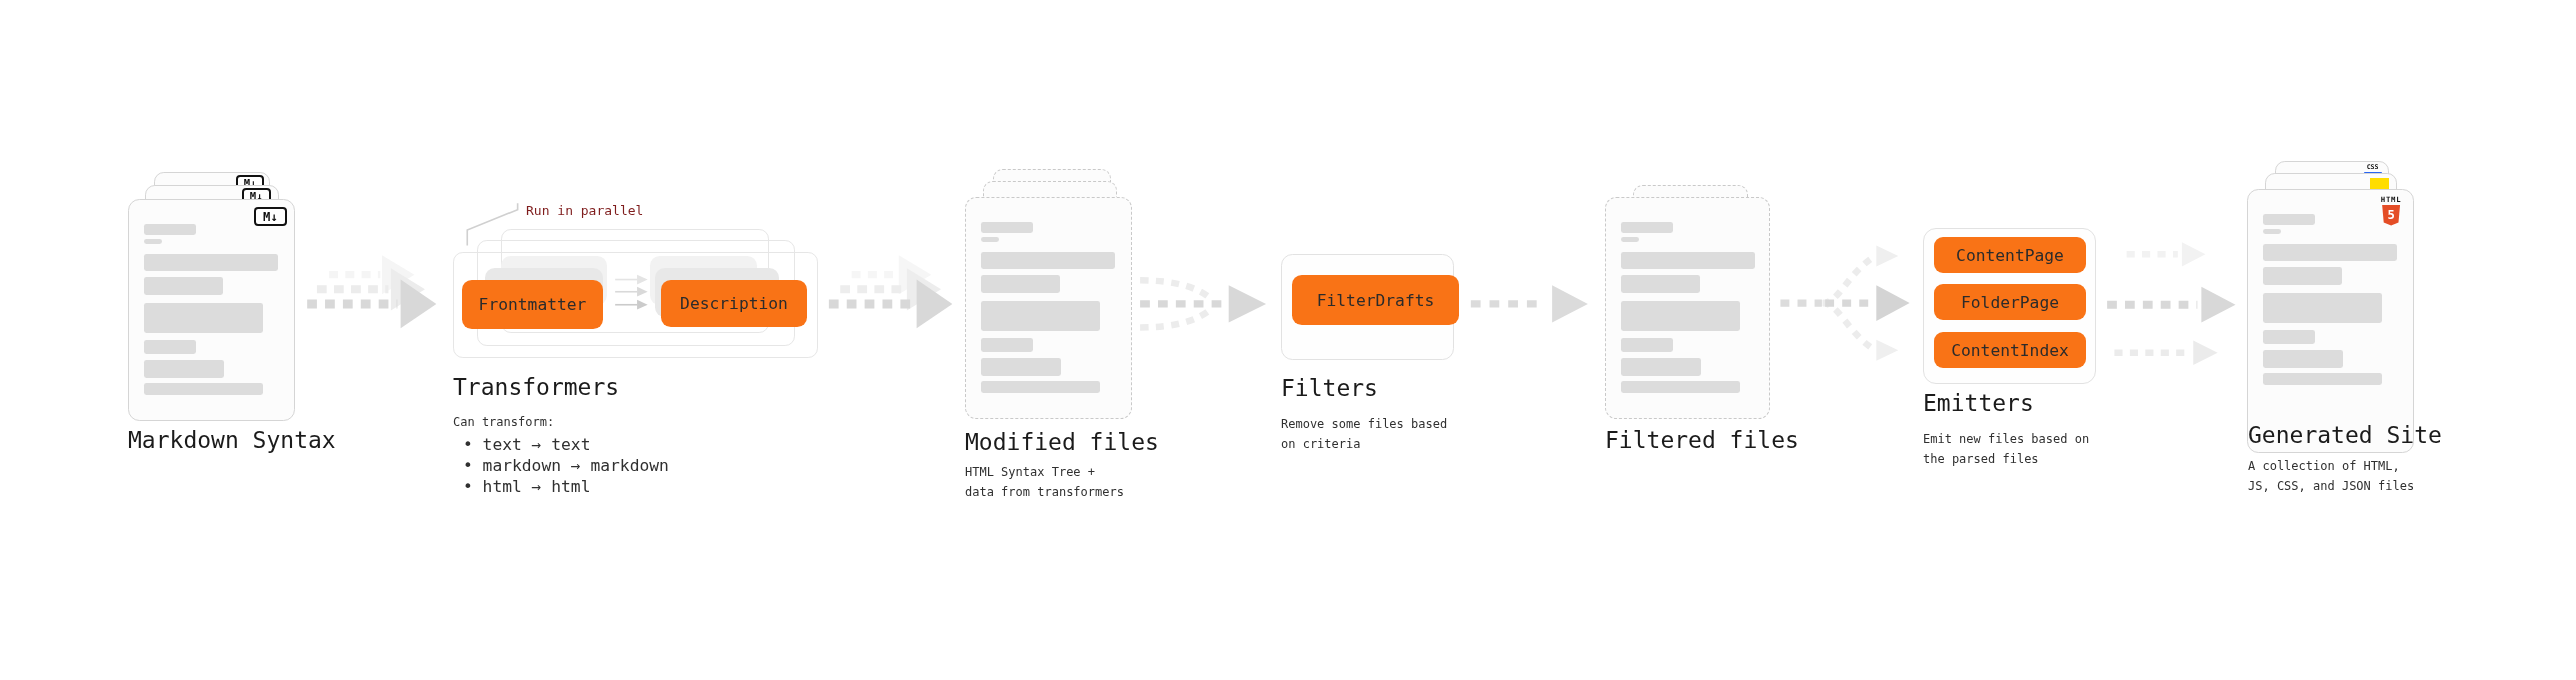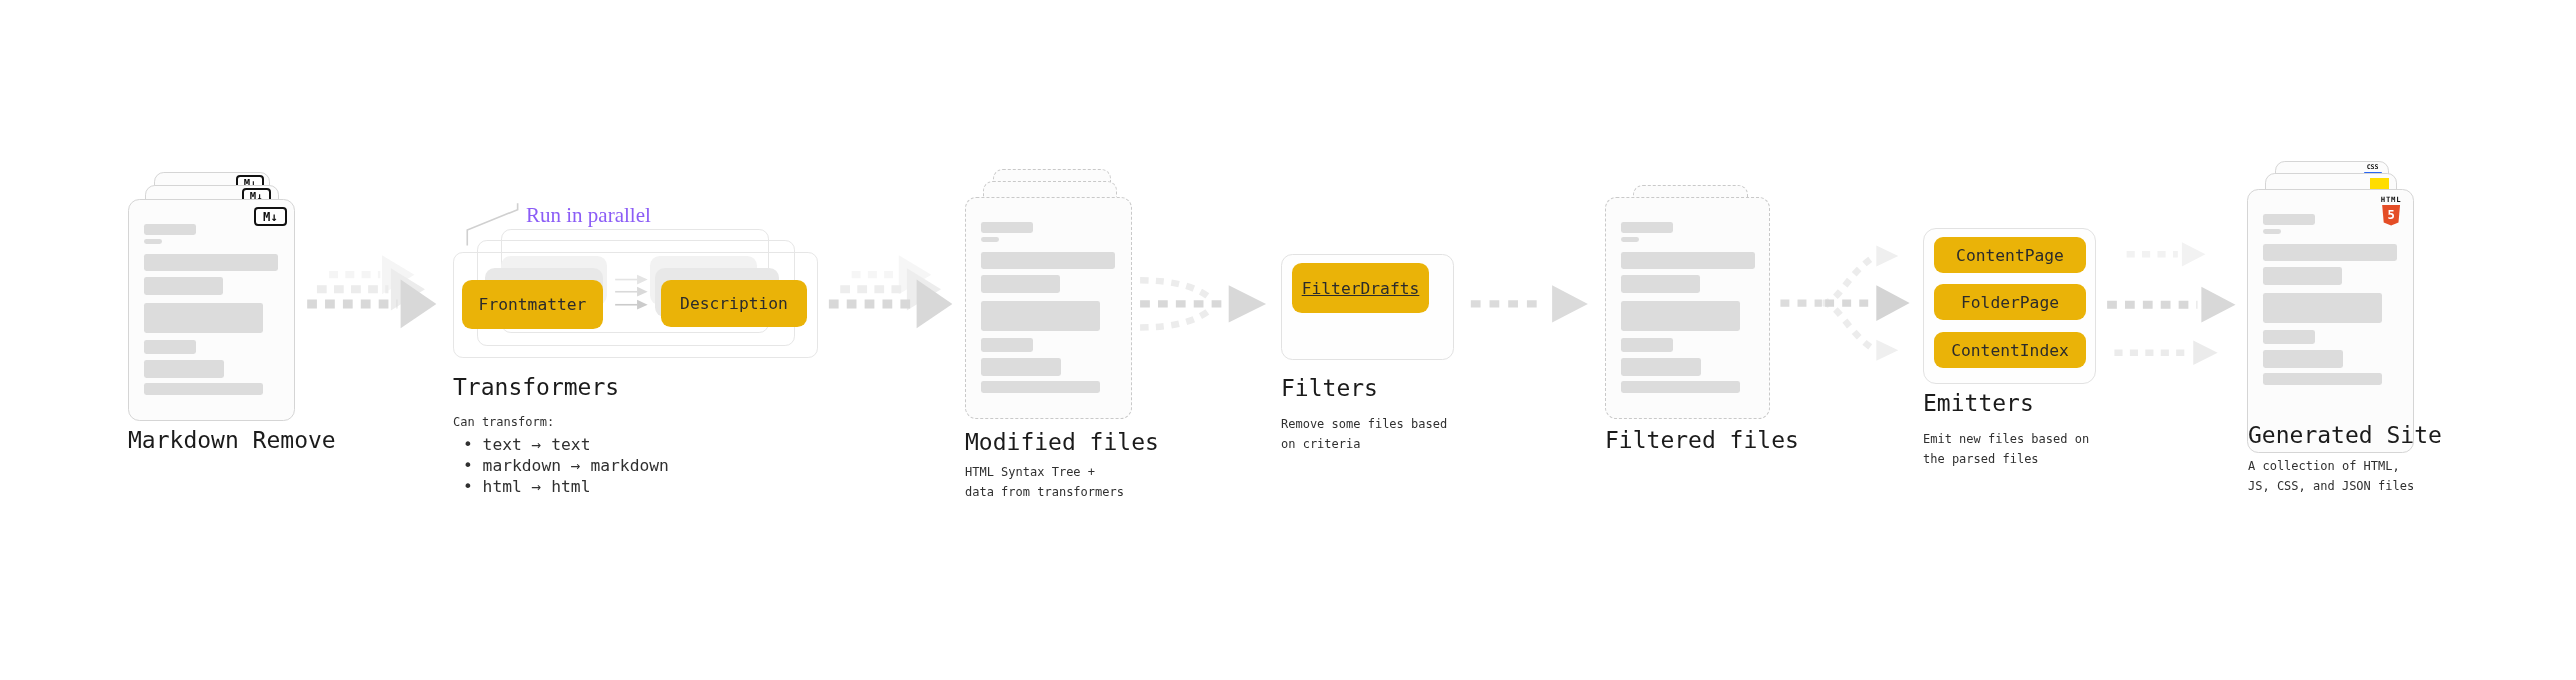--- a/index.html
+++ b/index.html
@@ -35,30 +35,30 @@
   .js-badge{position:absolute;right:7.3px;top:4.1px;width:18.7px;height:13px;background:#ffdd00;}
   .css-badge{position:absolute;right:6.5px;top:2.4px;width:18px;text-align:center;}
   .css-word{font-size:6.5px;font-weight:bold;color:#111;line-height:6.5px;}
   .css-bar{height:3.3px;background:#2965f1;border-radius:0.8px;margin-top:0.8px;}
 
   
   .bigbox{position:absolute;box-sizing:border-box;border:1.6px solid #e6e6e6;border-radius:9.8px;background:transparent;}
   .panel{position:absolute;box-sizing:border-box;border:1.6px solid #e2e2e2;border-radius:11.4px;background:#fefefe;}
 
   
-  .chip{position:absolute;background:#eab308;border-radius:9.8px;display:flex;align-items:center;
+  .chip{position:absolute;background:#f97316;border-radius:9.8px;display:flex;align-items:center;
         justify-content:center;font-size:16.3px;color:#2b2b2b;white-space:nowrap;}
   .chip.ghost1{background:#e8e8e8;}
   .chip.ghost2{background:#f2f2f2;}
 
   
   .node-label{position:absolute;font-size:23px;color:#1b1b1b;white-space:nowrap;}
   .node-desc{position:absolute;font-size:12px;color:#303030;line-height:20.3px;white-space:nowrap;}
   .bullets{position:absolute;font-size:16.3px;color:#303030;line-height:21px;white-space:nowrap;}
-  .note{position:absolute;font-size:21px;color:#8b5cf6;white-space:nowrap;font-family:Liberation Serif, serif;}
+  .note{position:absolute;font-size:13px;color:#7f1d1d;white-space:nowrap;}
 </style>
 </head>
 <body>
 
 <div id="stage">
 
   <svg id="arrows" width="2576" height="681" viewBox="0 0 3170 838">
 
     <g>
       <line x1="405" y1="338" x2="468" y2="338" stroke="#f5f5f5" stroke-width="9" stroke-dasharray="11 9"></line>
@@ -144,21 +144,21 @@
             <div class="bar" style="width: 79px; height: 18px; margin-bottom: 8.1px;"></div>
             <div class="bar" style="width: 119px; height: 30px; margin-bottom: 6.5px;"></div>
             <div class="bar" style="width: 52px; height: 14.6px; margin-bottom: 5.7px;"></div>
             <div class="bar" style="width: 80px; height: 18px; margin-bottom: 4.9px;"></div>
             <div class="bar" style="width: 119px; height: 12.2px; margin-bottom: 0px;"></div>
           </div>
         <div class="md-badge b1">
             <span>M↓</span>
           </div>
       </div>
-      <div class="node-label" style="left:128px;top:427px;">Markdown Remove</div>
+      <div class="node-label" style="left:128px;top:427px;">Markdown Syntax</div>
     </div>
 
     <div>
       <div class="note" style="left:526px;top:203px;">Run in parallel</div>
       <div class="bigbox" style="left:501px;top:229px;width:268px;height:104px;"></div>
       <div class="bigbox" style="left:477px;top:240px;width:318px;height:106px;"></div>
       <div class="bigbox" style="left:453px;top:252px;width:365px;height:106px;"></div>
 
       <div class="chip ghost2" style="left:501px;top:256px;width:106px;height:49px;"></div>
       <div class="chip ghost1" style="left:485px;top:268px;width:118px;height:49px;"></div>
@@ -194,21 +194,21 @@
       </div>
       <div class="node-label" style="left:965px;top:429px;">Modified files</div>
       <div class="node-desc" style="left:965px;top:462px;">
         <div>HTML Syntax Tree +</div>
         <div>data from transformers</div>
       </div>
     </div>
 
     <div>
       <div class="panel" style="left:1281px;top:254px;width:173px;height:106px;"></div>
-      <div class="chip" style="left:1292px;top:263px;width:137px;height:50px;text-decoration:underline;">FilterDrafts</div>
+      <div class="chip" style="left:1292px;top:275px;width:167px;height:50px;">FilterDrafts</div>
       <div class="node-label" style="left:1281px;top:375px;">Filters</div>
       <div class="node-desc" style="left:1281px;top:414px;">
         <div>Remove some files based</div>
         <div>on criteria</div>
       </div>
     </div>
 
     <div>
       <div class="file-card back dashed" style="left:1633px;top:185px;width:115px;height:211px;"></div>
       <div class="file-card dashed" style="left:1605px;top:197px;width:165px;height:222px;">

